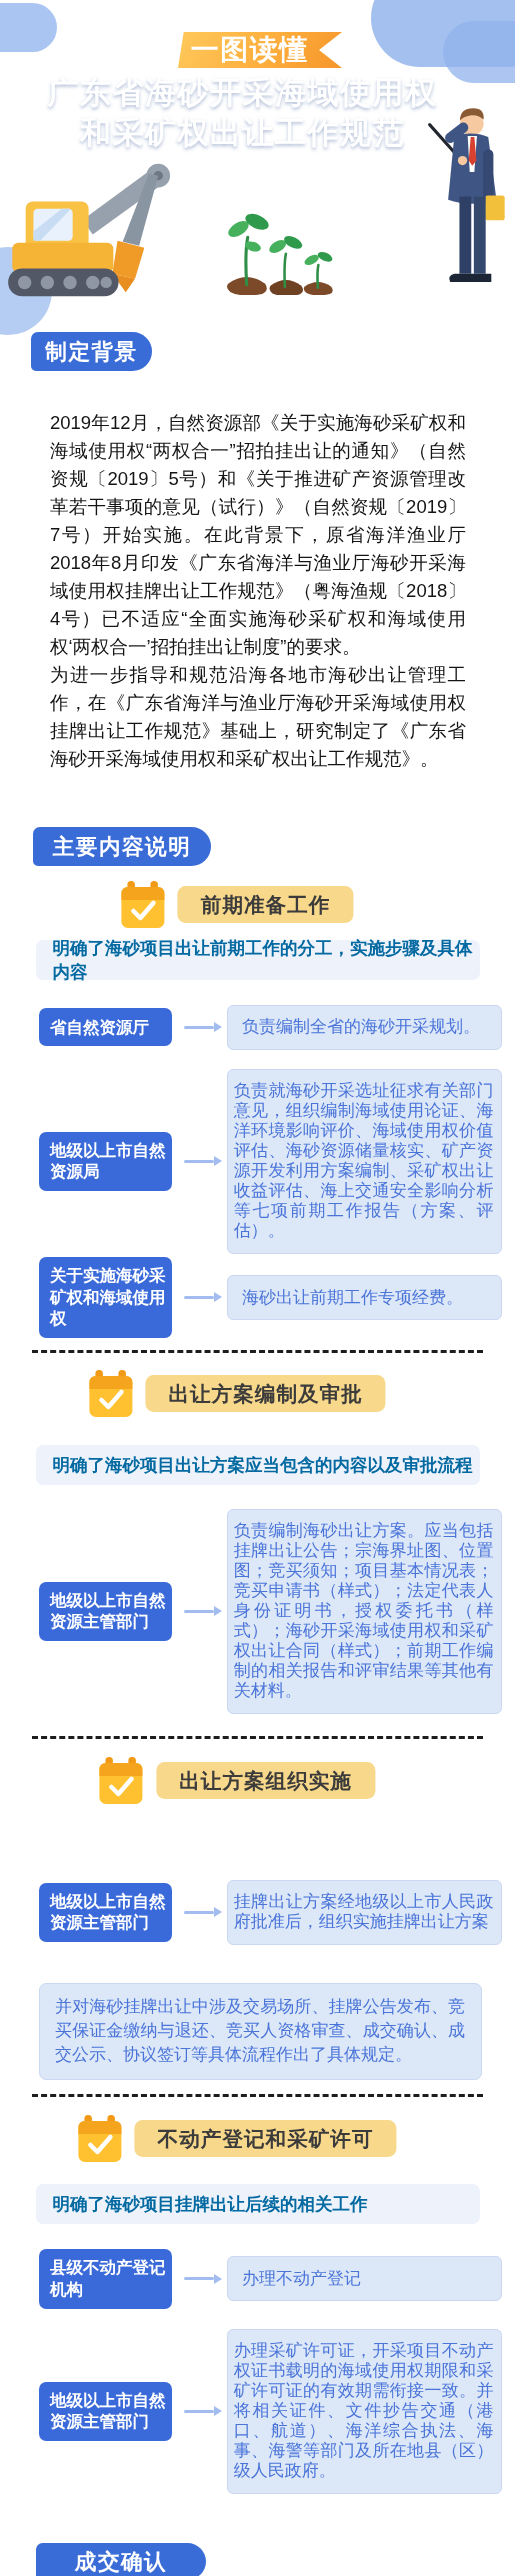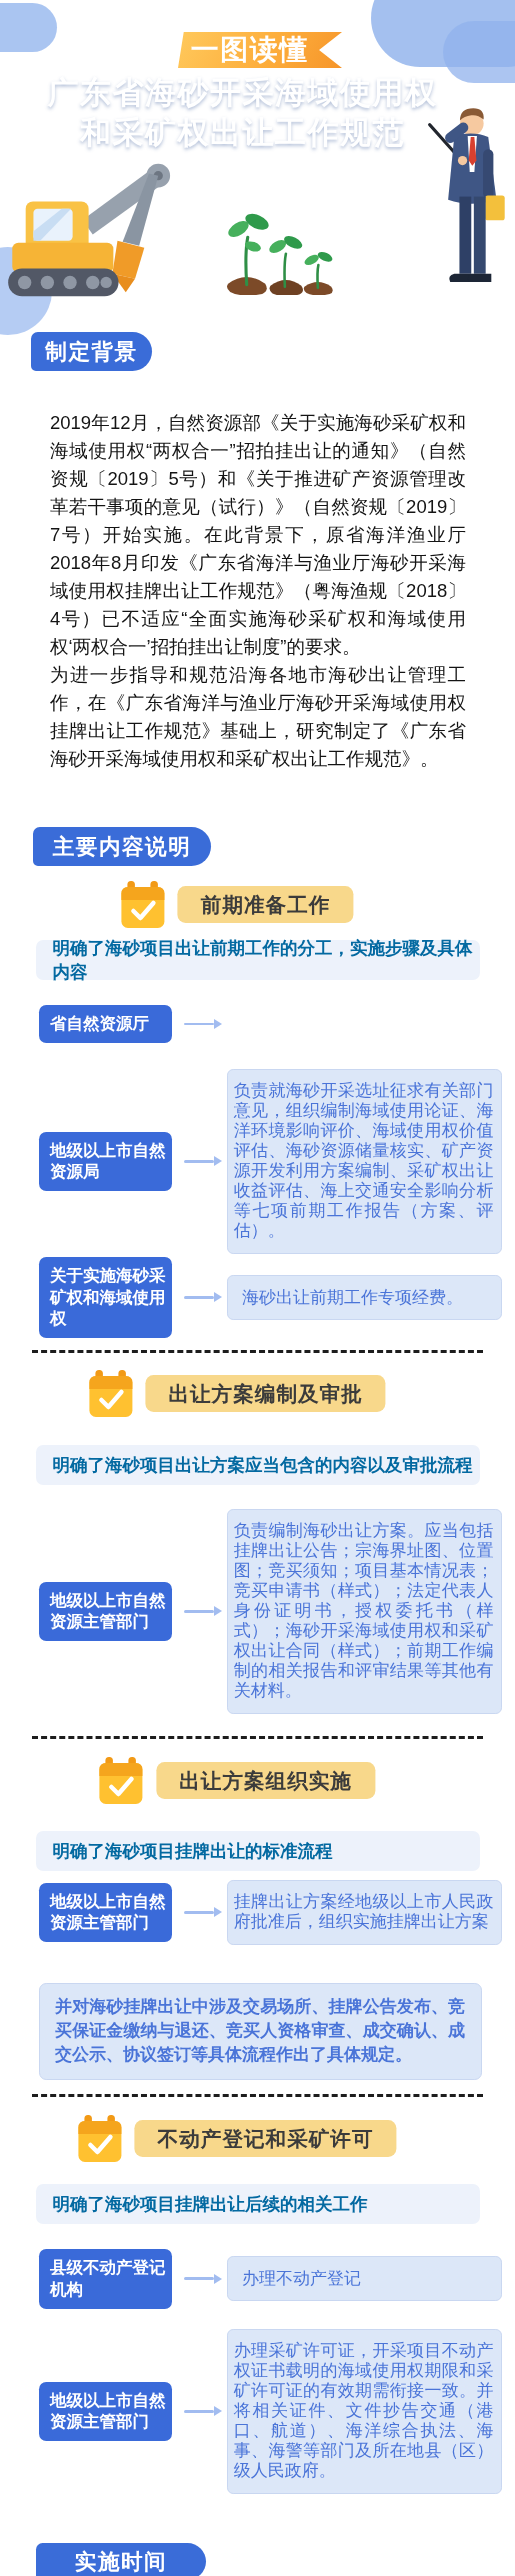--- a/index.html
+++ b/index.html
@@ -183,20 +183,21 @@
   </div>
   <div class="strip" style="top:90px;">
     <span>明确了海砂项目出让前期工作的分工，实施步骤及具体内容</span>
   </div>
 
   <div class="flow-row" style="top:155px;">
     <div class="pill">省自然资源厅</div>
     <div class="arrow">
         <i></i>
       </div>
+    <div class="dbox single">负责编制全省的海砂开采规划。</div>
   </div>
 
   <div class="flow-row" style="top:219px;">
     <div class="pill">地级以上市自然资源局</div>
     <div class="arrow">
         <i></i>
       </div>
     <div class="dbox">负责就海砂开采选址征求有关部门意见，组织编制海域使用论证、海洋环境影响评价、海域使用权价值评估、海砂资源储量核实、矿产资源开发利用方案编制、采矿权出让收益评估、海上交通安全影响分析等七项前期工作报告（方案、评估）。</div>
   </div>
 
@@ -237,33 +238,30 @@
   <div class="iconbadge" style="top:906px;">
     <svg width="45" height="49" viewBox="0 0 90 98">
       <rect x="14" y="2" width="15" height="22" rx="7" fill="#f29a16"></rect>
       <rect x="60" y="2" width="15" height="22" rx="7" fill="#f29a16"></rect>
       <rect x="2" y="14" width="86" height="82" rx="13" fill="#ffc130"></rect>
       <path d="M2 27 q0 -13 13 -13 h60 q13 0 13 13 v13 h-86z" fill="#f5a51d"></path>
       <path d="M26 62 l14 14 l26 -30" stroke="#ffffff" stroke-width="9" fill="none" stroke-linecap="round" stroke-linejoin="round"></path>
     </svg>
     <span class="badge">出让方案组织实施</span>
   </div>
-  <div class="strip" style="top:981px;">
-    <span>明确了海砂项目挂牌出让的标准流程</span>
-  </div>
 
   <div class="flow-row" style="top:1030px;">
     <div class="pill">地级以上市自然资源主管部门</div>
     <div class="arrow">
         <i></i>
       </div>
     <div class="dbox">挂牌出让方案经地级以上市人民政府批准后，组织实施挂牌出让方案</div>
   </div>
 
-  <div class="note-box" style="top:1133px;font-weight:bold;">并对海砂挂牌出让中涉及交易场所、挂牌公告发布、竞买保证金缴纳与退还、竞买人资格审查、成交确认、成交公示、协议签订等具体流程作出了具体规定。</div>
+  <div class="note-box" style="top:1133px;">并对海砂挂牌出让中涉及交易场所、挂牌公告发布、竞买保证金缴纳与退还、竞买人资格审查、成交确认、成交公示、协议签订等具体流程作出了具体规定。</div>
 
   <div class="divider" style="top:1244px;"></div>
 
   <div class="iconbadge" style="top:1264px;">
     <svg width="45" height="49" viewBox="0 0 90 98">
       <rect x="14" y="2" width="15" height="22" rx="7" fill="#f29a16"></rect>
       <rect x="60" y="2" width="15" height="22" rx="7" fill="#f29a16"></rect>
       <rect x="2" y="14" width="86" height="82" rx="13" fill="#ffc130"></rect>
       <path d="M2 27 q0 -13 13 -13 h60 q13 0 13 13 v13 h-86z" fill="#f5a51d"></path>
       <path d="M26 62 l14 14 l26 -30" stroke="#ffffff" stroke-width="9" fill="none" stroke-linecap="round" stroke-linejoin="round"></path>
@@ -285,18 +283,18 @@
   <div class="flow-row" style="top:1479px;">
     <div class="pill">地级以上市自然资源主管部门</div>
     <div class="arrow">
         <i></i>
       </div>
     <div class="dbox">办理采矿许可证，开采项目不动产权证书载明的海域使用权期限和采矿许可证的有效期需衔接一致。并将相关证件、文件抄告交通（港口、航道）、海洋综合执法、海事、海警等部门及所在地县（区）级人民政府。</div>
   </div>
 </div>
 
 <div class="tab" style="left:36px;top:2543px;width:170px;height:37px;">
-  <span>实施时间</span>
+  <span>成交确认</span>
 </div>
 <div class="card" id="card-schedule">
   <div class="schedule-text">自2023年1月12日起施行，有效期5年。</div>
 </div>
 
 
 </body></html>

